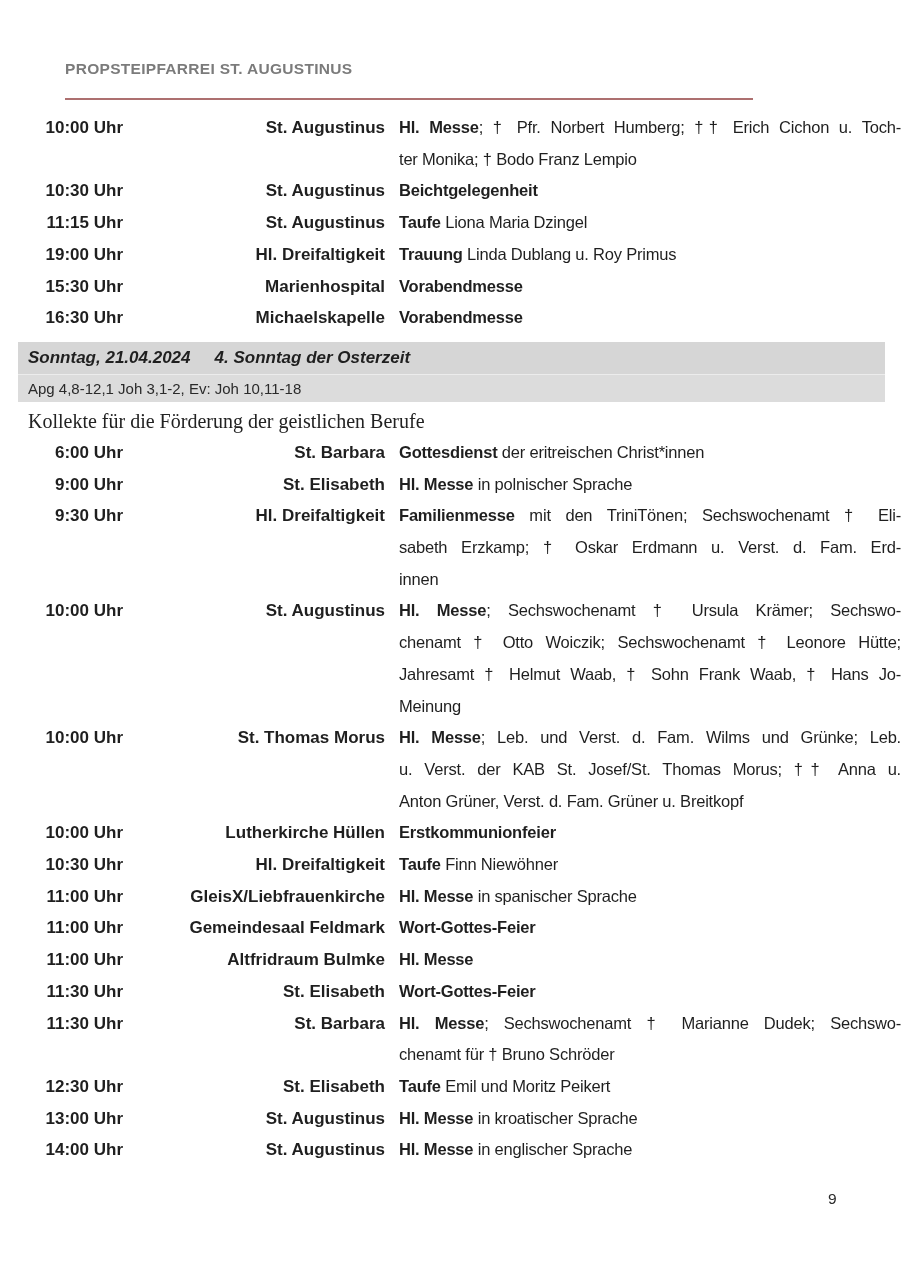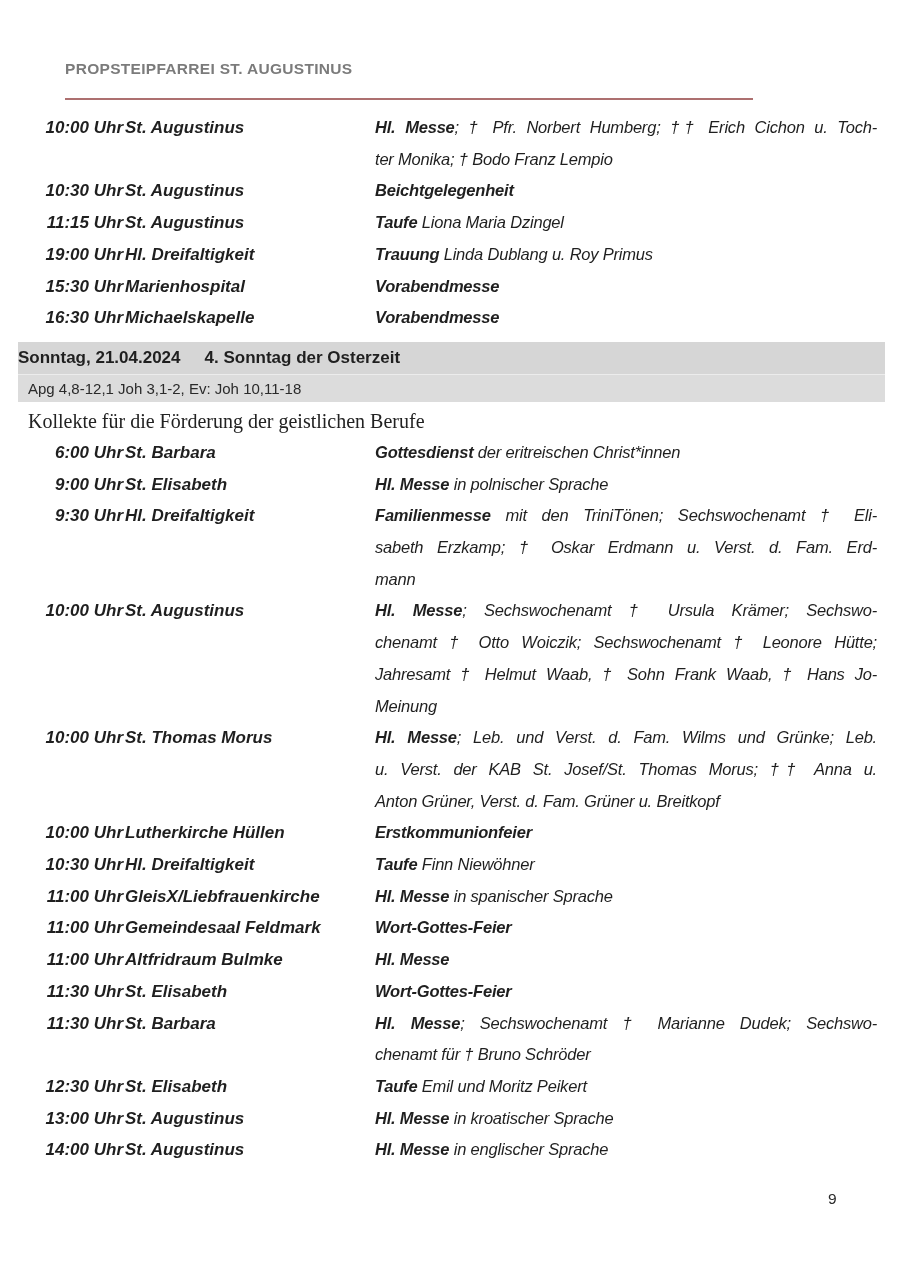--- a/index.html
+++ b/index.html
@@ -28,57 +28,58 @@
   
   .rows{
     margin-left:40px;
     width:845px;
   }
   .sec1{margin-top:12px;}
   .sec2{margin-top:3px;}
   .row{
     display:grid;
     grid-template-columns:83px 248px 502px;
-    column-gap:2px;
+    column-gap:14px;
     line-height:31.7px;
     font-size:17px;
-    font-style:italic;
   }
   .cell-time{
     font-weight:700;
     text-align:right;
     white-space:nowrap;
   }
   .cell-loc{
     font-weight:700;
     white-space:nowrap;
+    text-align:right;
   }
   .cell-desc{
     font-size:16.5px;
     letter-spacing:-0.2px;
   }
   .cell-desc .b{font-weight:700;}
   .line{line-height:31.7px;}
   .just{
     text-align:justify;
     text-align-last:justify;
   }
   
   .banner{
     margin:8px 0 0 18px;
     width:867px;
   }
   .banner-main{
     background:#d6d6d6;
     height:33px;
     display:flex;align-items:center;
-    padding-left:0;
+    padding-left:10px;
     box-sizing:border-box;
     font-size:17px;font-weight:700;
     border-bottom:1px solid #ececec;
+    font-style:italic;
   }
   .banner-main .gap{display:inline-block;width:24px;}
   .banner-readings{
     background:#dcdcdc;
     height:27px;
     display:flex;align-items:center;
     padding-left:10px;
     box-sizing:border-box;
     font-size:15px;
     color:#2a2a2a;
@@ -181,21 +182,21 @@
     <div class="cell-desc">
       <div class="line"><span class="b">Hl. Messe</span><span> in polnischer Sprache</span></div>
     </div>
   </div>
       <div class="row">
     <div class="cell-time">9:30 Uhr</div>
     <div class="cell-loc">Hl. Dreifaltigkeit</div>
     <div class="cell-desc">
       <div class="line just"><span class="b">Familienmesse</span><span> mit den TriniTönen; Sechswochenamt † Eli-</span></div>
     <div class="line just">sabeth Erzkamp; † Oskar Erdmann u. Verst. d. Fam. Erd-</div>
-          <div class="line">mann</div>
+          <div class="line">innen</div>
         </div>
   </div>
       <div class="row">
     <div class="cell-time">10:00 Uhr</div>
     <div class="cell-loc">St. Augustinus</div>
     <div class="cell-desc">
       <div class="line just"><span class="b">Hl. Messe</span><span>; Sechswochenamt † Ursula Krämer; Sechswo-</span></div>
     <div class="line just">chenamt † Otto Woiczik; Sechswochenamt † Leonore Hütte;</div>
           <div class="line just">Jahresamt † Helmut Waab, † Sohn Frank Waab, † Hans Jo-</div>
           <div class="line">Meinung</div>

